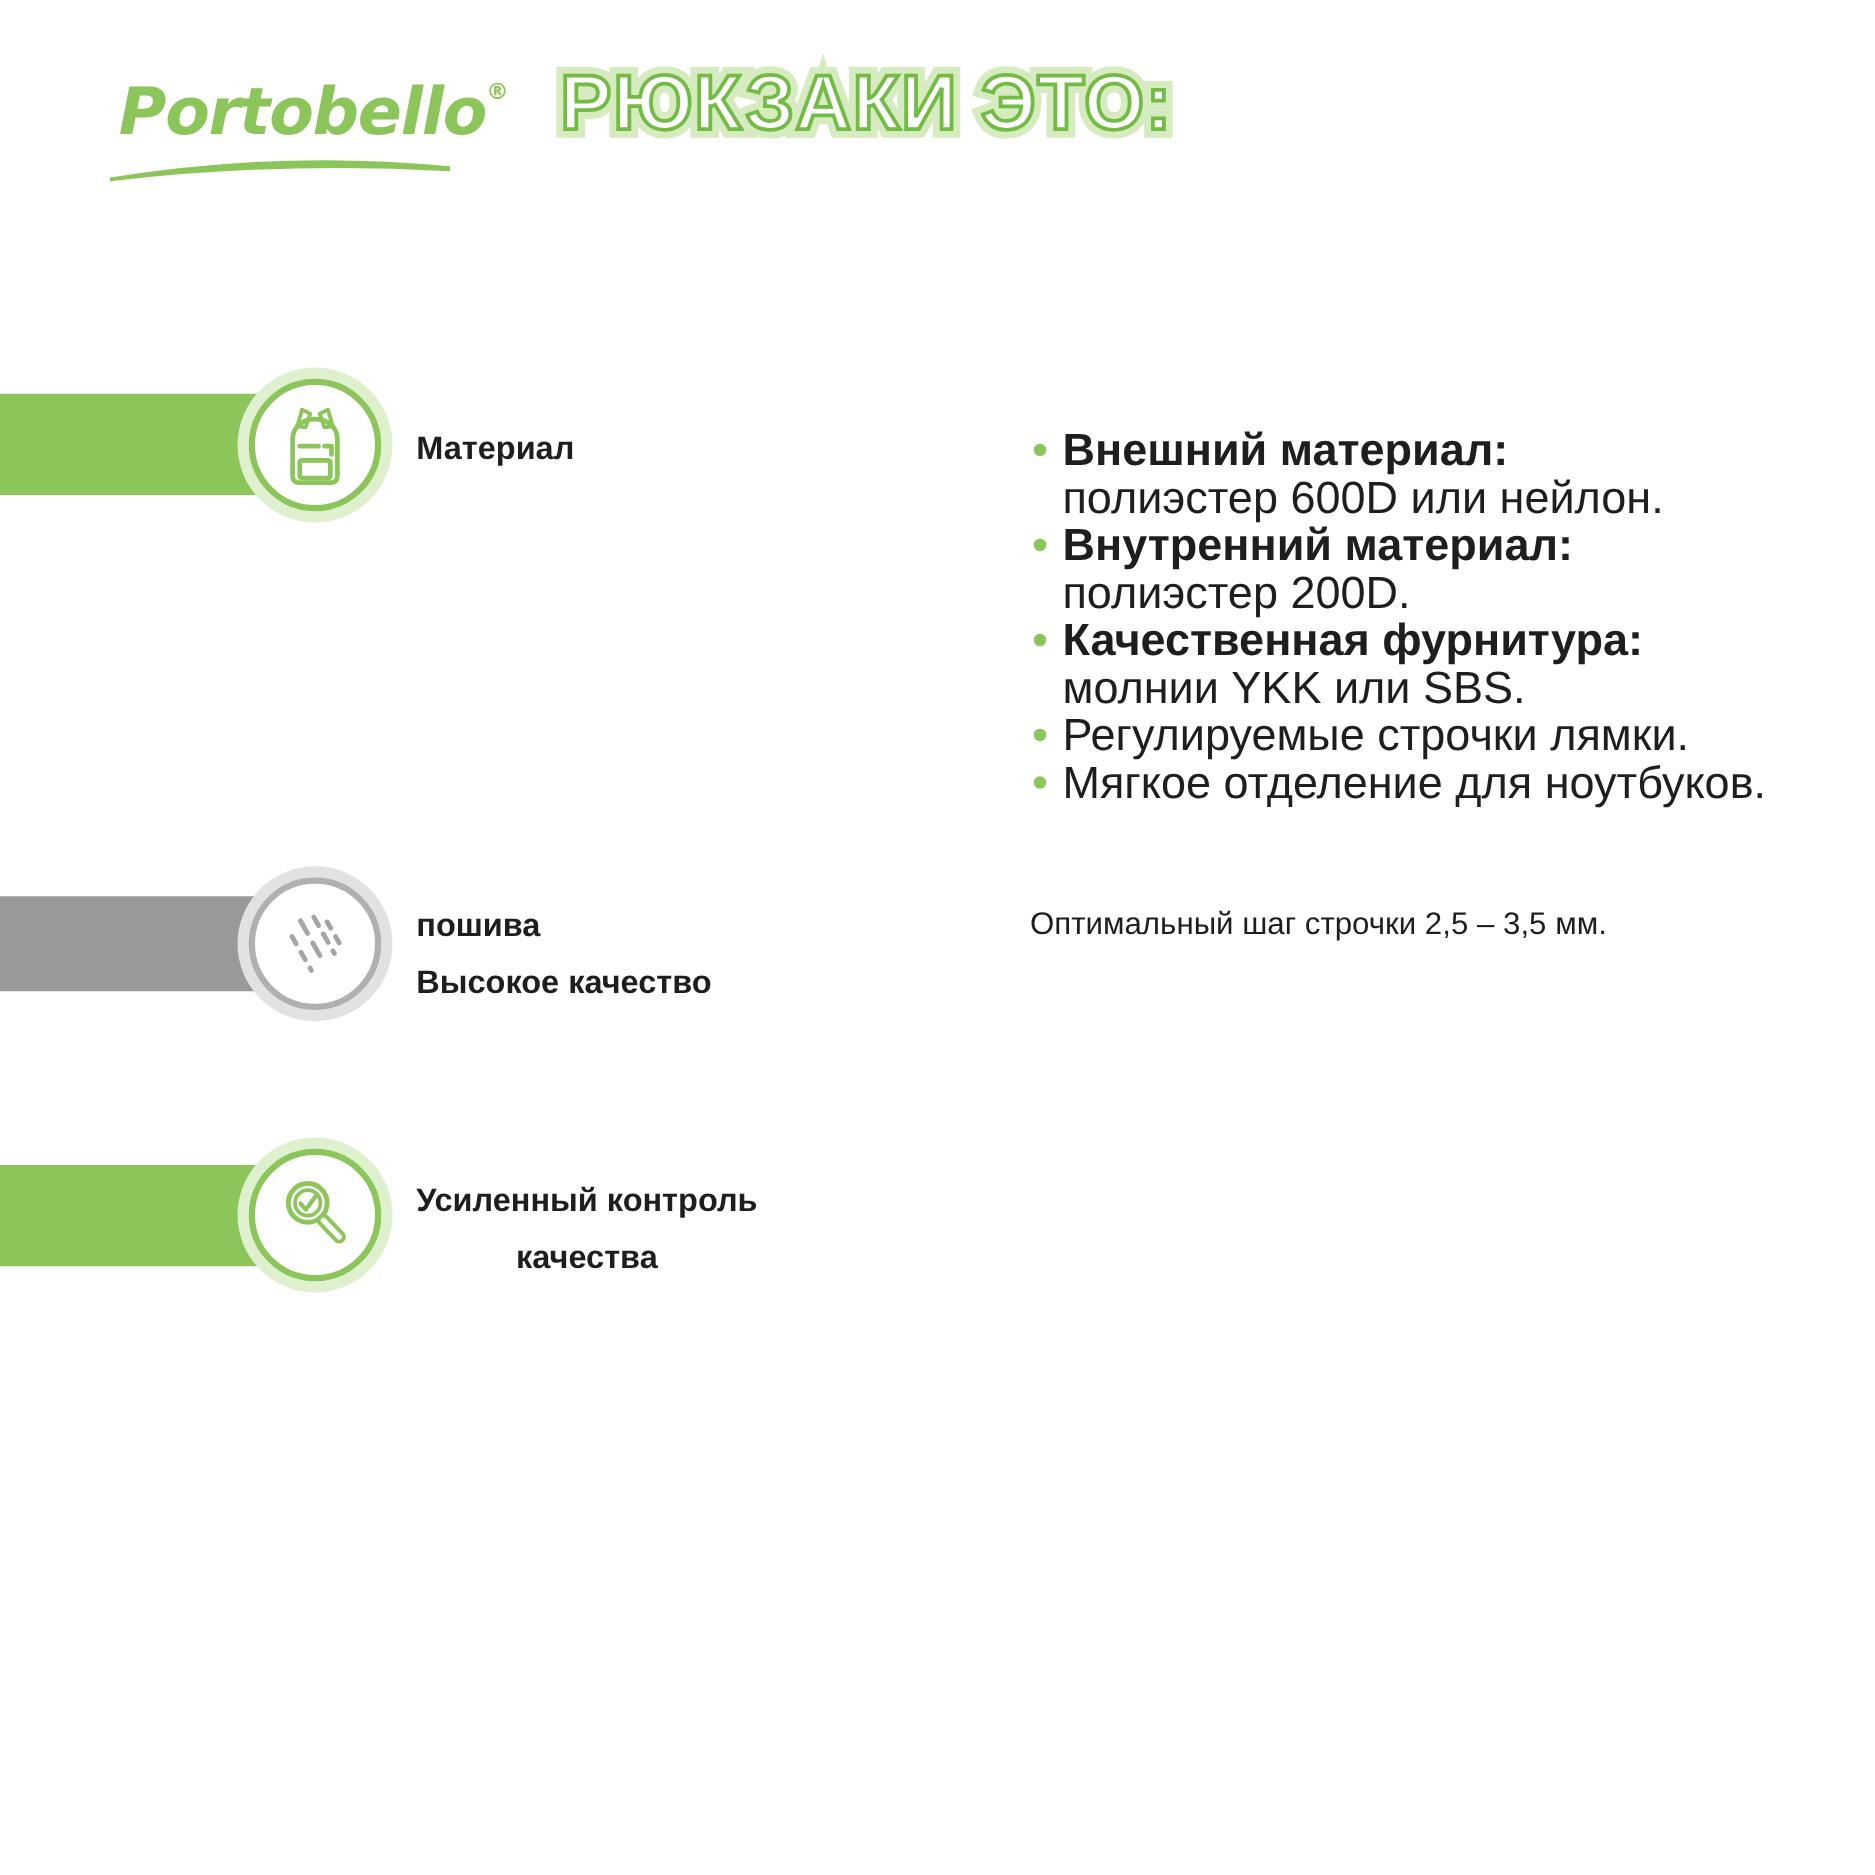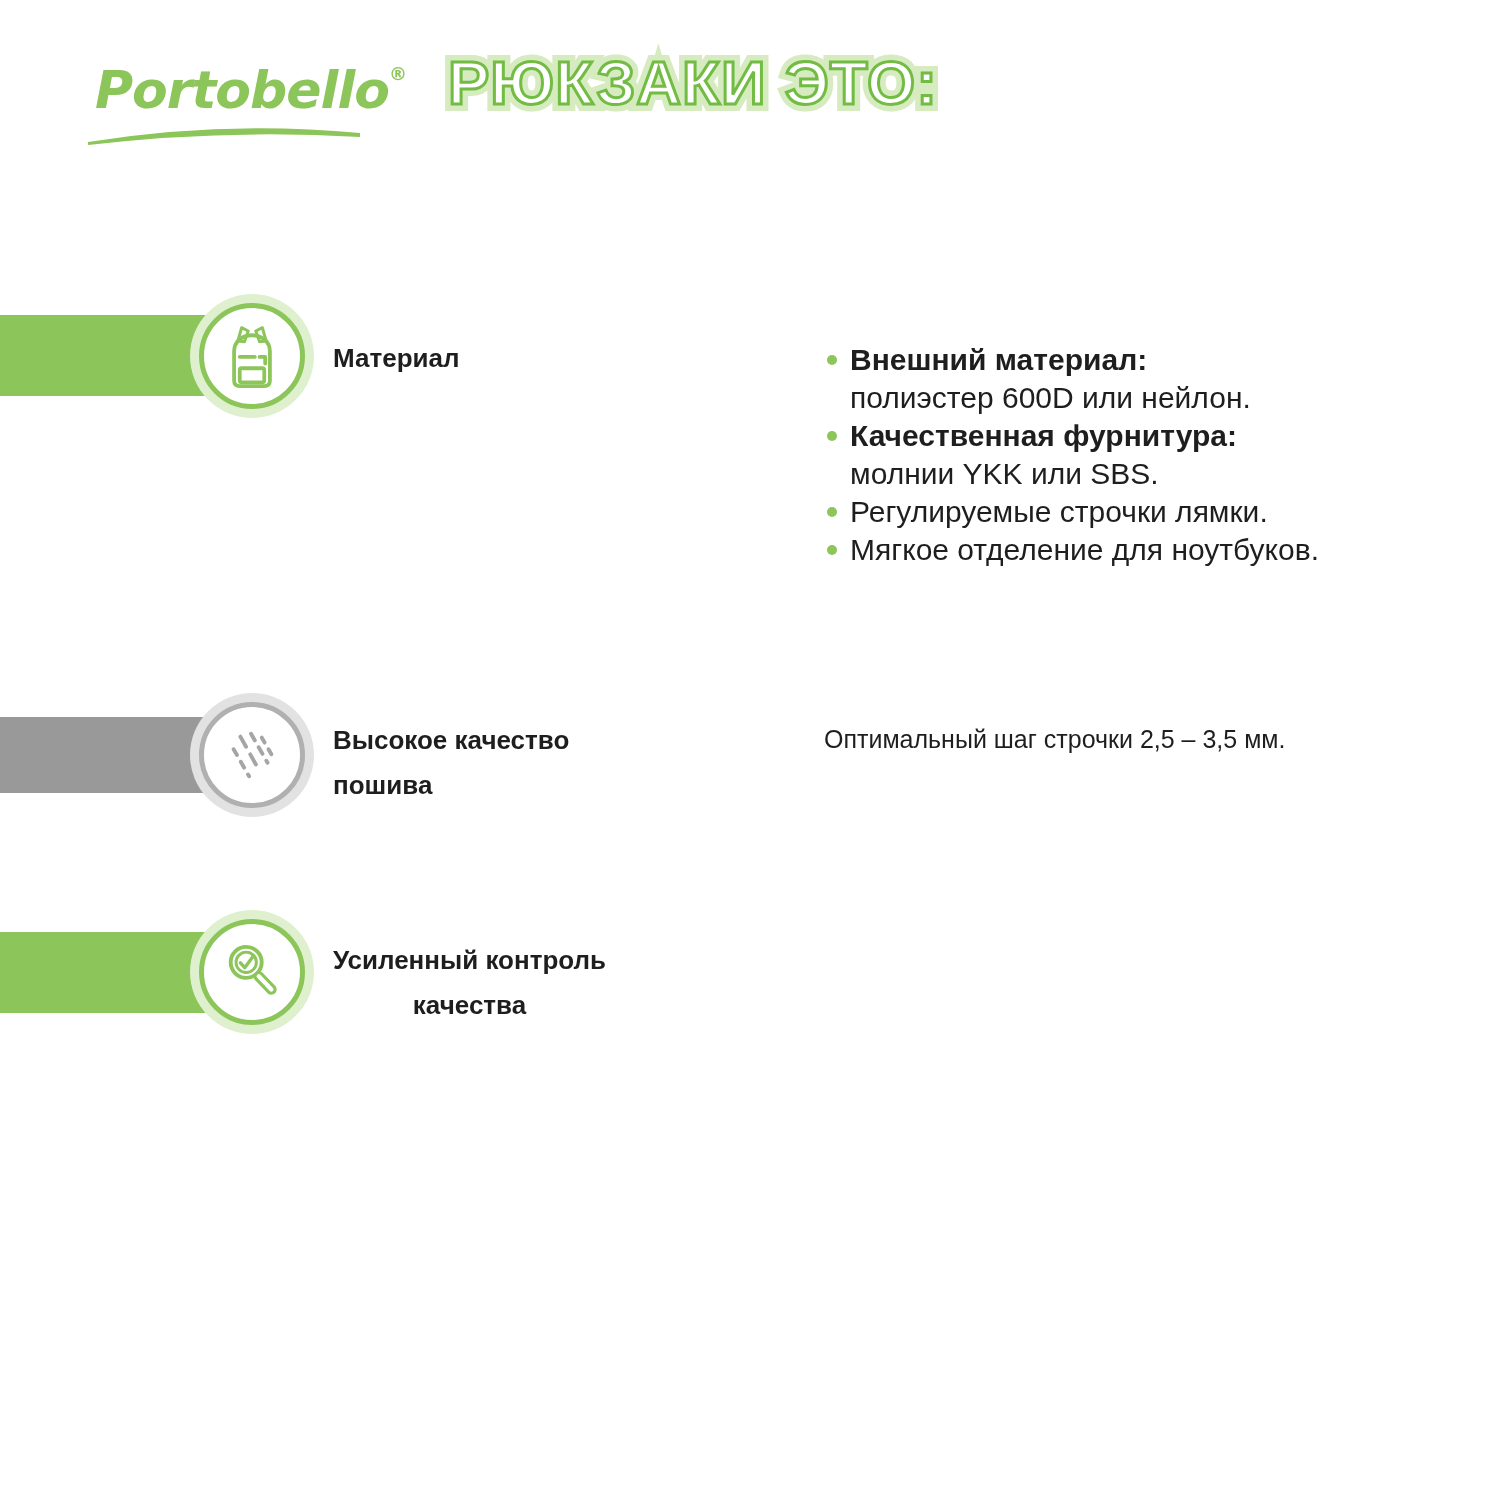--- a/index.html
+++ b/index.html
@@ -69,21 +69,21 @@
   .label-3{top:938px;text-align:center;}
   .label-line:empty{display:none;}
 
   
   .bullets{position:absolute;left:827px;top:341px;width:640px;}
   .bullet{display:flex;align-items:flex-start;}
   .bullet-dot{
     flex:0 0 10px;width:10px;height:10px;border-radius:50%;
     background:var(--green);margin:14px 13px 0 0;
   }
-  .bullet-body{font-size:30px;line-height:38px;white-space:nowrap;}
+  .bullet-body{font-size:36px;line-height:38px;white-space:nowrap;}
   .bullet-title{font-weight:bold;}
   .bullet-title:empty{display:none;}
 
   .note{
     position:absolute;left:824px;top:720px;font-size:25px;line-height:38px;white-space:nowrap;
   }
 
   .icon-svg{display:block;}
 </style>
 </head>
@@ -127,20 +127,27 @@
     <div class="bullet">
       <span class="bullet-dot"></span>
       <div class="bullet-body">
         <div class="bullet-title">Внешний материал:</div>
         <div class="bullet-sub">полиэстер 600D или нейлон.</div>
       </div>
     </div>
     <div class="bullet">
       <span class="bullet-dot"></span>
       <div class="bullet-body">
+        <div class="bullet-title">Внутренний материал:</div>
+        <div class="bullet-sub">полиэстер 200D.</div>
+      </div>
+    </div>
+    <div class="bullet">
+      <span class="bullet-dot"></span>
+      <div class="bullet-body">
         <div class="bullet-title">Качественная фурнитура:</div>
         <div class="bullet-sub">молнии YKK или SBS.</div>
       </div>
     </div>
     <div class="bullet">
       <span class="bullet-dot"></span>
       <div class="bullet-body">
 
         <div class="bullet-sub">Регулируемые строчки лямки.</div>
       </div>
@@ -161,22 +168,22 @@
         <g fill="none" stroke="#A5A5A5" stroke-width="4" stroke-linecap="round">
           <line x1="13" y1="26" x2="29" y2="54" stroke-dasharray="7 8"></line>
           <line x1="20" y1="13" x2="40" y2="49" stroke-dasharray="12 9"></line>
           <line x1="31" y1="10" x2="48" y2="40" stroke-dasharray="8 8"></line>
           <line x1="42" y1="14" x2="53" y2="33" stroke-dasharray="6 8"></line>
         </g>
       </svg>
     </div>
   </div>
   <div class="label label-2">
+    <div class="label-line">пошива</div>
     <div class="label-line">Высокое качество</div>
-    <div class="label-line">пошива</div>
   </div>
   <div class="note">Оптимальный шаг строчки 2,5 – 3,5 мм.</div>
 
   <div class="bar bar-3"></div>
   <div class="badge badge-3">
     <div class="badge-inner">
       <svg class="icon-svg" width="62" height="68" viewBox="0 0 64 70">
         <g fill="none" stroke="#8CC559" stroke-linecap="round" stroke-linejoin="round">
           <circle cx="26" cy="25" r="16" stroke-width="4"></circle>
           <circle cx="26" cy="25" r="10.5" stroke-width="3"></circle>

